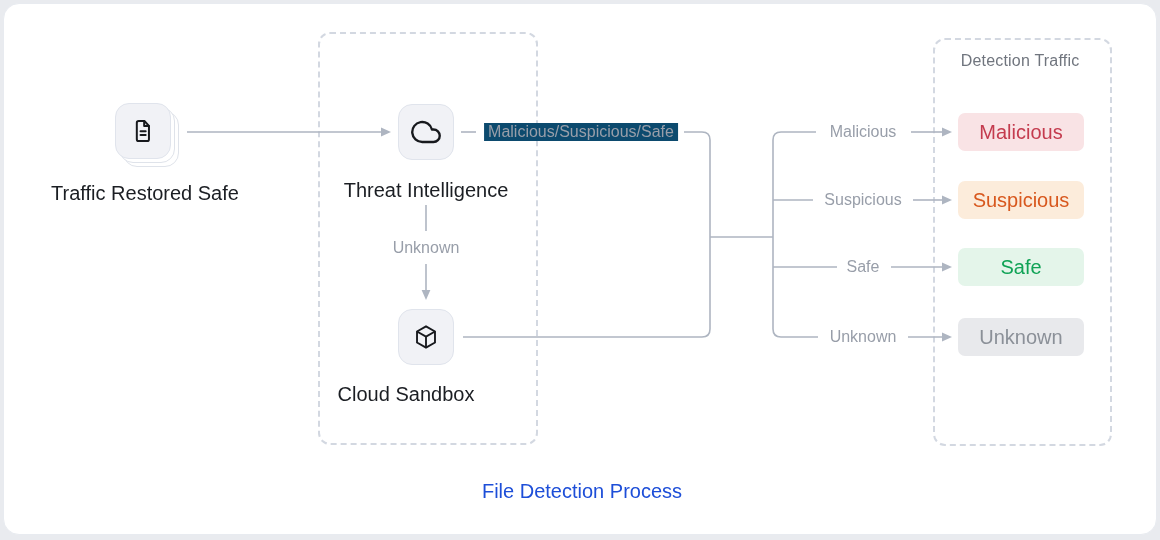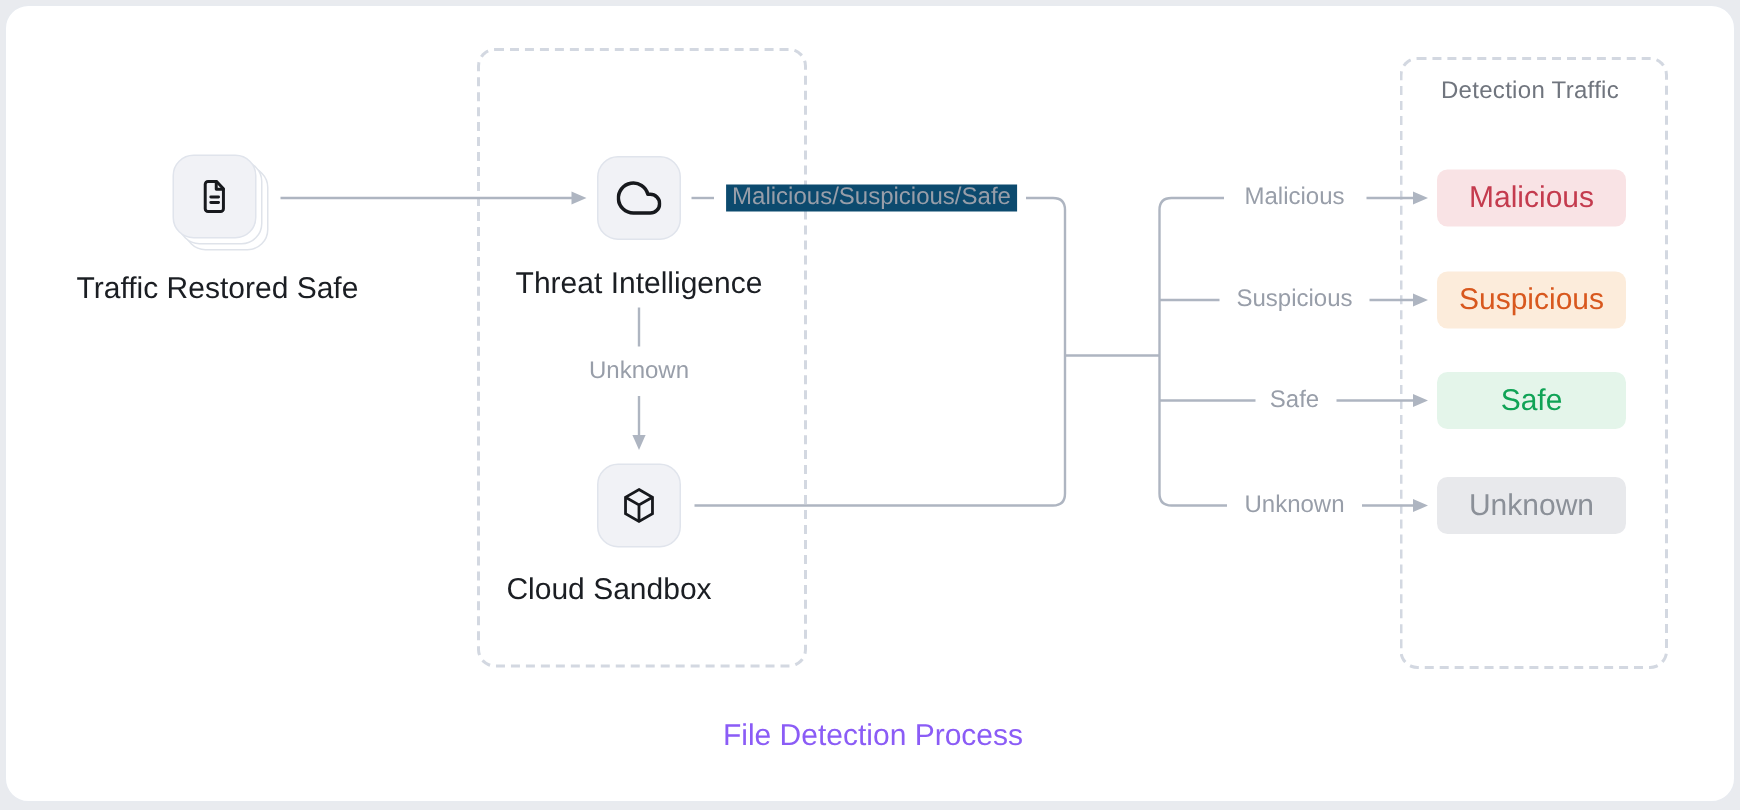--- a/index.html
+++ b/index.html
@@ -64,21 +64,21 @@
     display:flex;align-items:center;justify-content:center;
     font-size:20px;white-space:nowrap;
   }
   .badge-0{top:113px;}
   .badge-1{top:181px;}
   .badge-2{top:248px;}
   .badge-3{top:318px;}
 
   .caption{
     position:absolute;left:582px;top:491px;transform:translate(-50%,-50%);
-    font-size:20px;color:#8b5cf6;white-space:nowrap;
+    font-size:20px;color:#1d4ed8;white-space:nowrap;
   }
 </style>
 </head>
 <body>
 
 <div class="stage">
   <div class="card"></div>
 
   <div class="group-box box-anomaly"></div>
   <div class="group-box box-results"></div>

